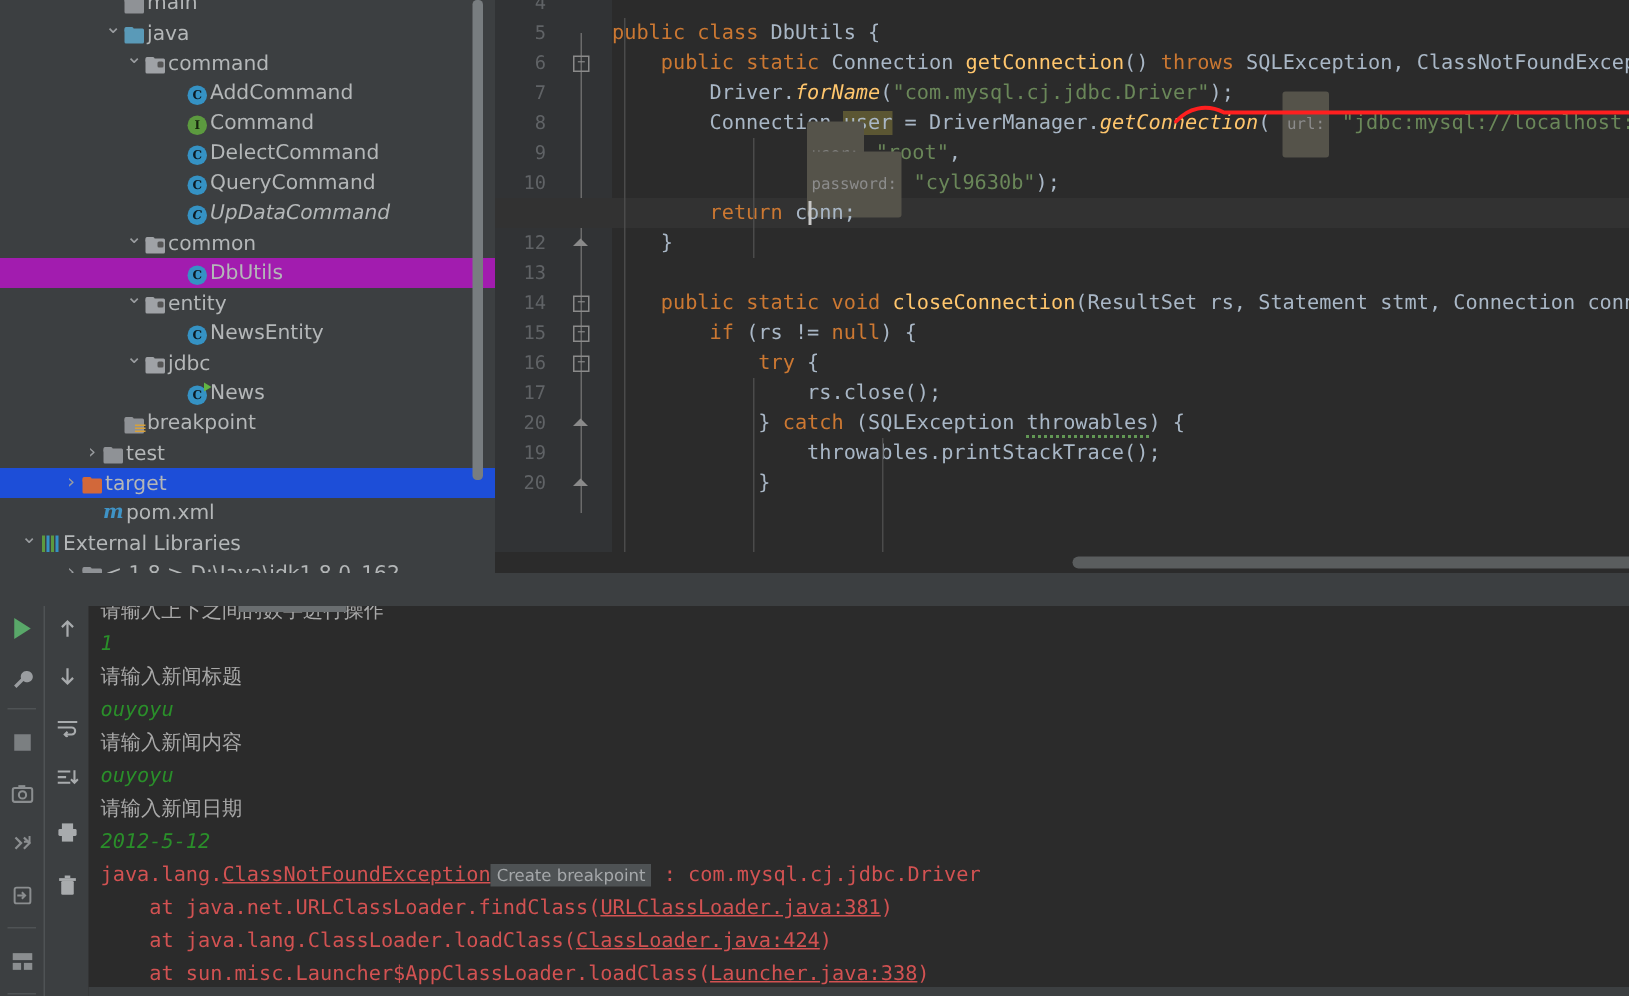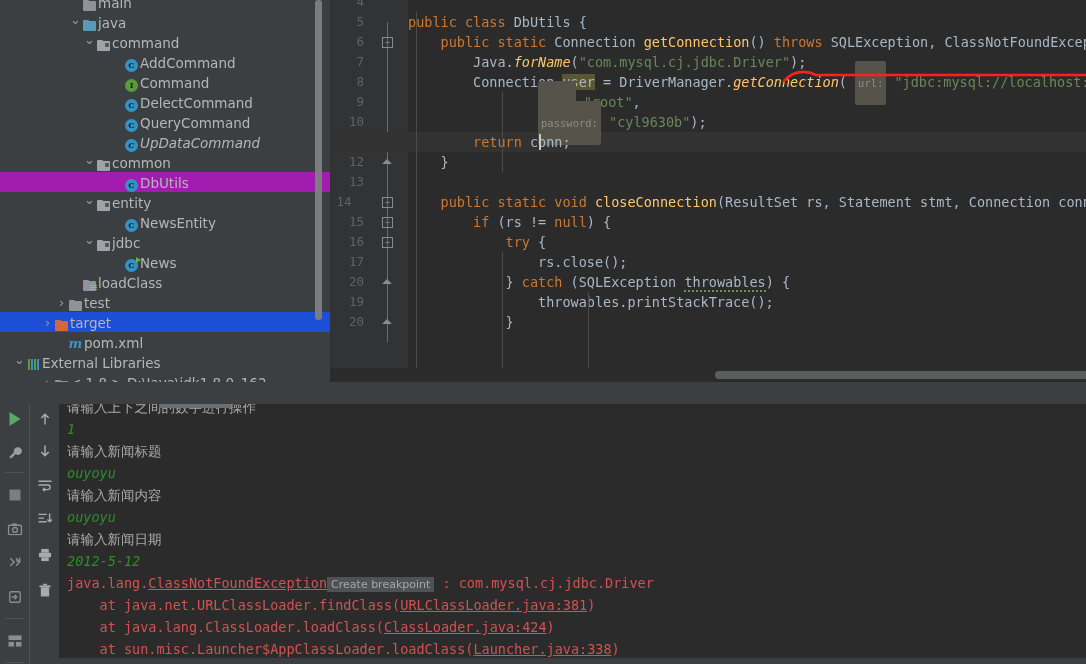--- a/index.html
+++ b/index.html
@@ -166,21 +166,21 @@
           <div class="trow" style="position: absolute; left: 0px; right: 0px; top: 152px;"><span style="display:inline-block;width:84px"></span><span class="arrow down"></span><span class="ico"><span class="fld pkg"><span class="dot"></span></span></span><span class="tlabel">common</span></div>
           <div class="trow sel" style="position: absolute; left: 0px; right: 0px; top: 172px;"><span style="display:inline-block;width:112px"></span><span class="arrow none"></span><span class="ico"><span class="cir c">C</span></span><span class="tlabel">DbUtils</span></div>
           <div class="trow" style="position: absolute; left: 0px; right: 0px; top: 192px;"><span style="display:inline-block;width:84px"></span><span class="arrow down"></span><span class="ico"><span class="fld pkg"><span class="dot"></span></span></span><span class="tlabel">entity</span></div>
           <div class="trow" style="position: absolute; left: 0px; right: 0px; top: 212px;"><span style="display:inline-block;width:112px"></span><span class="arrow none"></span><span class="ico"><span class="cir c">C</span></span><span class="tlabel">NewsEntity</span></div>
           <div class="trow" style="position: absolute; left: 0px; right: 0px; top: 232px;"><span style="display:inline-block;width:84px"></span><span class="arrow down"></span><span class="ico"><span class="fld pkg"><span class="dot"></span></span></span><span class="tlabel">jdbc</span></div>
           <div class="trow" style="position: absolute; left: 0px; right: 0px; top: 252px;"><span style="display:inline-block;width:112px"></span><span class="arrow none"></span><span class="ico"><span class="cir run">C</span></span><span class="tlabel">News</span></div>
           <div class="trow" style="position: absolute; left: 0px; right: 0px; top: 272px;"><span style="display:inline-block;width:70px"></span><span class="arrow none"></span><span class="ico"><span class="fld res"><span class="lines">
                   <i></i>
                   <i></i>
                   <i></i>
-                </span></span></span><span class="tlabel">loadClass</span></div>
+                </span></span></span><span class="tlabel">breakpoint</span></div>
           <div class="trow" style="position: absolute; left: 0px; right: 0px; top: 292px;"><span style="display:inline-block;width:56px"></span><span class="arrow right"></span><span class="ico"><span class="fld plain"></span></span><span class="tlabel">test</span></div>
           <div class="trow hl" style="position: absolute; left: 0px; right: 0px; top: 312px;"><span style="display:inline-block;width:42px"></span><span class="arrow right"></span><span class="ico"><span class="fld orange"></span></span><span class="tlabel">target</span></div>
           <div class="trow" style="position: absolute; left: 0px; right: 0px; top: 332px;"><span style="display:inline-block;width:56px"></span><span class="arrow none"></span><span class="ico"><span class="mvn">m</span></span><span class="tlabel">pom.xml</span></div>
           <div class="trow" style="position: absolute; left: 0px; right: 0px; top: 352px;"><span style="display:inline-block;width:14px"></span><span class="arrow down"></span><span class="ico"><span class="libico"><i style="background:#5c9a3f"></i><i style="background:#3592c4"></i><i style="background:#5c9a3f"></i><i style="background:#3592c4"></i></span></span><span class="tlabel">External Libraries</span></div>
           <div class="trow" style="position: absolute; left: 0px; right: 0px; top: 372px;"><span style="display:inline-block;width:42px"></span><span class="arrow right"></span><span class="ico"><span class="fld plain"></span></span><span class="tlabel">&lt; 1.8 &gt;  D:\Java\jdk1.8.0_162</span></div>
         </div>
       <div id="tree-scroll-track">
         <div id="tree-scroll"></div>
       </div>
     </div>
@@ -193,39 +193,39 @@
           <div class="lnum" style="top: 32px;">6</div>
           <div class="fold" style="top: 37px;">−</div>
           <div class="lnum" style="top: 52px;">7</div>
           <div class="lnum" style="top: 72px;">8</div>
           <div class="lnum" style="top: 92px;">9</div>
           <div class="lnum" style="top: 112px;">10</div>
           <div class="lnum cur" style="top: 132px;">11</div>
           <div class="lnum" style="top: 152px;">12</div>
           <div class="fold up" style="top: 157px;"></div>
           <div class="lnum" style="top: 172px;">13</div>
-          <div class="lnum" style="top: 192px; text-align: center;">14</div>
+          <div class="lnum" style="top: 192px;">14</div>
           <div class="fold" style="top: 197px;">−</div>
           <div class="lnum" style="top: 212px;">15</div>
           <div class="fold" style="top: 217px;">−</div>
           <div class="lnum" style="top: 232px;">16</div>
           <div class="fold" style="top: 237px;">−</div>
           <div class="lnum" style="top: 252px;">17</div>
           <div class="lnum" style="top: 272px;">20</div>
           <div class="fold up" style="top: 277px;"></div>
           <div class="lnum" style="top: 292px;">19</div>
           <div class="lnum" style="top: 312px;">20</div>
           <div class="fold up" style="top: 317px;"></div>
         </div>
       <div id="editor-layers">
           <div class="lnrow-hl" style="top: 132px;"></div>
           <div class="code" style="top: -8px;"></div>
           <div class="code" style="top: 12px;"><span class="kw">public </span><span class="kw">class </span><span class="cls">DbUtils </span><span class="punc">{</span></div>
           <div class="code" style="top: 32px;"><span class="punc">    </span><span class="kw">public </span><span class="kw">static </span><span class="cls">Connection </span><span class="mth">getConnection</span><span class="punc">() </span><span class="kw">throws </span><span class="cls">SQLException, ClassNotFoundExceptio</span></div>
-          <div class="code" style="top: 52px;"><span class="punc">        </span><span class="cls">Java.</span><span class="mthi">forName</span><span class="punc">(</span><span class="str">"com.mysql.cj.jdbc.Driver"</span><span class="punc">);</span></div>
+          <div class="code" style="top: 52px;"><span class="punc">        </span><span class="cls">Driver.</span><span class="mthi">forName</span><span class="punc">(</span><span class="str">"com.mysql.cj.jdbc.Driver"</span><span class="punc">);</span></div>
           <div class="code" style="top: 72px;"><span class="punc">        </span><span class="cls">Connection </span><span class="sel-ident">user</span><span class="punc"> = DriverManager.</span><span class="mthi">getConnection</span><span class="punc">( </span><span class="hint">url:</span><span class="str"> "jdbc:mysql://localhost:3306/</span></div>
           <div class="code" style="top: 92px;"><span class="punc">                </span><span class="hint">user:</span><span class="str"> "root"</span><span class="punc">,</span></div>
           <div class="code" style="top: 112px;"><span class="punc">                </span><span class="hint">password:</span><span class="str"> "cyl9630b"</span><span class="punc">);</span></div>
           <div class="code" style="top: 132px;"><span class="punc">        </span><span class="kw">return </span><span class="punc">conn;</span></div>
           <div class="code" style="top: 152px;"><span class="punc">    }</span></div>
           <div class="code" style="top: 172px;"></div>
           <div class="code" style="top: 192px;"><span class="punc">    </span><span class="kw">public </span><span class="kw">static </span><span class="kw">void </span><span class="mth">closeConnection</span><span class="punc">(</span><span class="cls">ResultSet rs, Statement stmt, Connection conn) {</span></div>
           <div class="code" style="top: 212px;"><span class="punc">        </span><span class="kw">if </span><span class="punc">(rs != </span><span class="kw">null</span><span class="punc">) {</span></div>
           <div class="code" style="top: 232px;"><span class="punc">            </span><span class="kw">try </span><span class="punc">{</span></div>
           <div class="code" style="top: 252px;"><span class="punc">                rs.close();</span></div>

